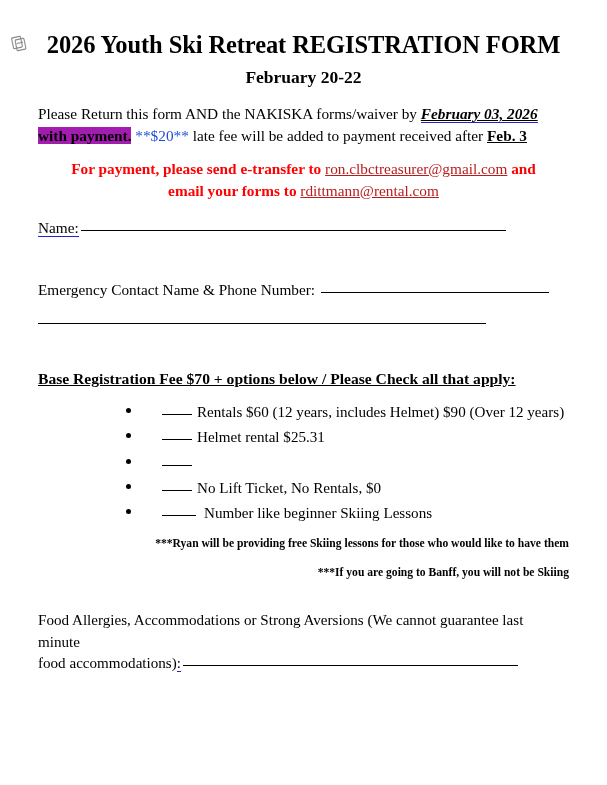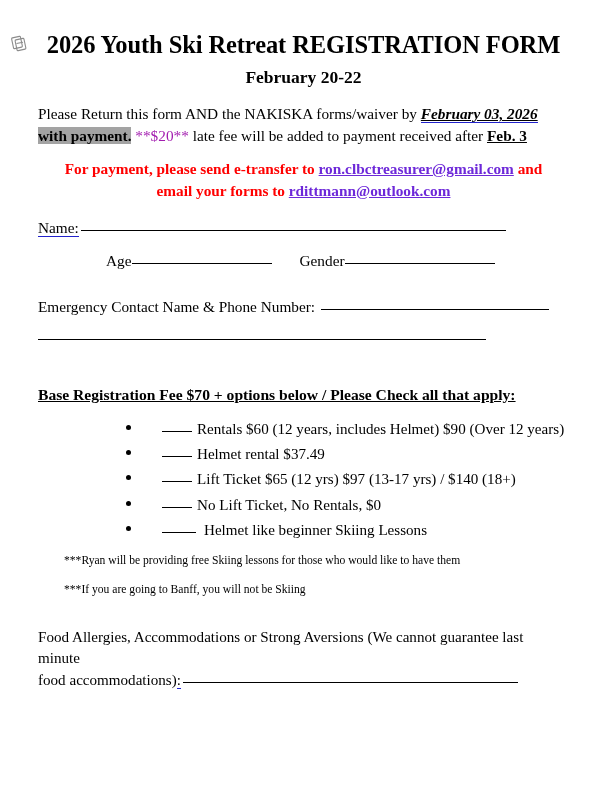--- a/index.html
+++ b/index.html
@@ -67,44 +67,44 @@
   b.bi-u {
     font-weight: bold;
     font-style: italic;
     text-decoration: underline;
   }
   .spell {
     border-bottom: 1.6px solid #2222cc;
     padding-bottom: 0px;
   }
   .hl {
-    background: #a3a3a3;
+    background: #a21caf;
     font-weight: bold;
     text-align: center;
   }
   .red {
-    color: #a21caf;
+    color: #1d4ed8;
   }
   .b-u {
     font-weight: bold;
     text-decoration: underline;
   }
 
   
   .etransfer {
     margin-top: 11px;
     text-align: center;
     color: #ff0000;
     font-weight: bold;
     font-size: 15.3px;
     line-height: 1.42;
   }
   .mail {
-    color: #6d28d9;
-    font-weight: bold;
+    color: #b91c1c;
+    font-weight: normal;
     text-decoration: underline;
   }
 
   
   .memo {
     margin-top: 10px;
     text-align: center;
     font-size: 15.3px;
     line-height: 1.42;
   }
@@ -129,21 +129,21 @@
     margin-top: 11px;
     padding-left: 68px;
     font-size: 15.3px;
     white-space: nowrap;
   }
   .rule-age { width: 140px; }
   .rule-gender { width: 150px; }
   .gap-ag { display: inline-block; width: 28px; }
 
   .field-emg {
-    margin-top: 24px;
+    margin-top: 40px;
     font-size: 15.3px;
     white-space: nowrap;
     font-family: Liberation Serif, serif;
   }
   .rule-emg { width: 228px; margin-left: 6px; }
   .rule-emg2 {
     display: block;
     width: 448px;
     border-bottom: 1.1px solid #000;
     height: 22px;
@@ -189,24 +189,25 @@
     border-bottom: 1.1px solid #000;
     width: 30px;
     vertical-align: 2px;
     margin-right: 5px;
   }
   .blank-wide { width: 34px; margin-right: 8px; }
 
   
   .note {
     font-size: 11.6px;
-    font-weight: normal;
+    font-weight: bold;
     padding-left: 26px;
     margin-top: 13px;
     line-height: 1.3;
+    text-align: right;
   }
   .note.second { margin-top: 14px; }
 
   
   .food {
     margin-top: 30px;
     font-size: 15.1px;
     line-height: 1.42;
   }
   .food .hdr { font-weight: normal; }
@@ -240,46 +241,43 @@
     <div class="return-line">
       <span>Please Return this form AND the NAKISKA forms/waiver by </span><b class="bi-u"><span class="spell">February 03, 2026</span></b>
       <span class="ln2">
         <span class="hl">with payment.</span>
         <span class="red">**$20**</span><span> late fee will be added to payment received after </span><span class="b-u">Feb. 3</span>
       </span>
     </div>
 
     <div class="etransfer">
       <span>For payment, please send e-transfer to </span><a class="mail" href="#">ron.clbctreasurer@gmail.com</a><span> and</span><br>
-      <span>email your forms to </span><a class="mail" href="#">rdittmann@outlook.com</a>
+      <span>email your forms to </span><a class="mail" href="#">rdittmann@rental.com</a>
     </div>
 
 
     <div class="field-name">
       <span class="lbl">Name:</span><span class="rule rule-name"></span>
     </div>
 
-    <div class="field-ag">
-      <span>Age</span><span class="rule rule-age"></span><span class="gap-ag"></span><span>Gender</span><span class="rule rule-gender"></span>
-    </div>
 
     <div class="field-emg">
       <span>Emergency Contact Name &amp; Phone Number:</span><span class="rule rule-emg"></span>
       <span class="rule-emg2"></span>
     </div>
 
     <div class="fee-head">Base Registration Fee $70 + options below / Please Check all that apply:</div>
 
 
     <ul class="opts">
       <li><span class="dot"></span><span class="blank"></span><span>Rentals $60 (12 years, includes Helmet) $90 (Over 12 years)</span></li>
-      <li><span class="dot"></span><span class="blank"></span><span>Helmet rental $37.49</span></li>
-      <li><span class="dot"></span><span class="blank"></span><span>Lift Ticket $65 (12 yrs) $97 (13-17 yrs) / $140 (18+)</span></li>
+      <li><span class="dot"></span><span class="blank"></span><span>Helmet rental $25.31</span></li>
+      <li><span class="dot"></span><span class="blank"></span></li>
       <li><span class="dot"></span><span class="blank"></span><span>No Lift Ticket, No Rentals, $0</span></li>
-      <li><span class="dot"></span><span class="blank blank-wide"></span><span>Helmet like beginner Skiing Lessons</span></li>
+      <li><span class="dot"></span><span class="blank blank-wide"></span><span>Number like beginner Skiing Lessons</span></li>
     </ul>
 
     <div class="note">***Ryan will be providing free Skiing lessons for those who would like to have them</div>
     <div class="note second">***If you are going to Banff, you will not be Skiing</div>
 
     <div class="food">
       <span class="hdr">Food Allergies, Accommodations or Strong Aversions</span><span> (We cannot guarantee last minute</span><br>
       <span>food accommodations)</span><span class="colon-spell">:</span><span class="rule-food"></span>
     </div>
 

